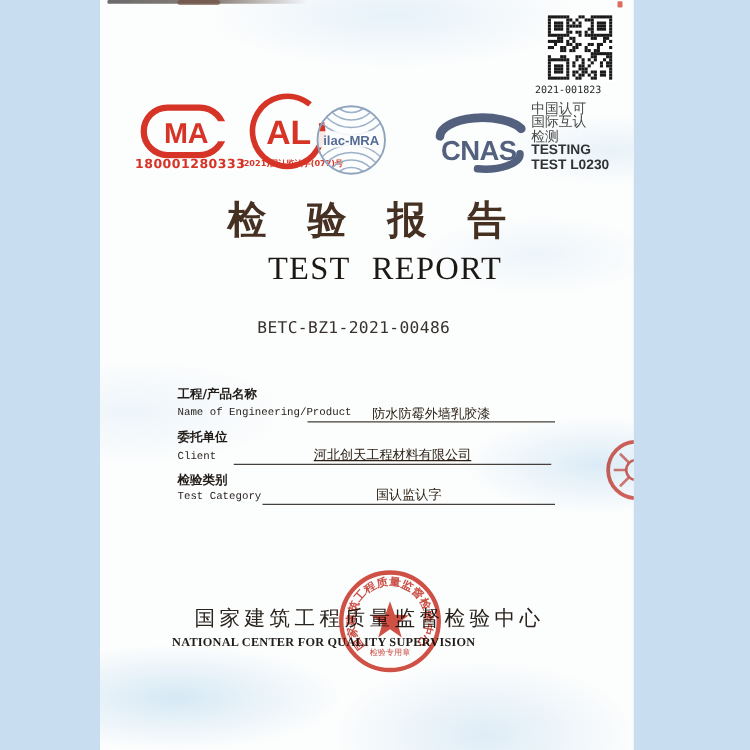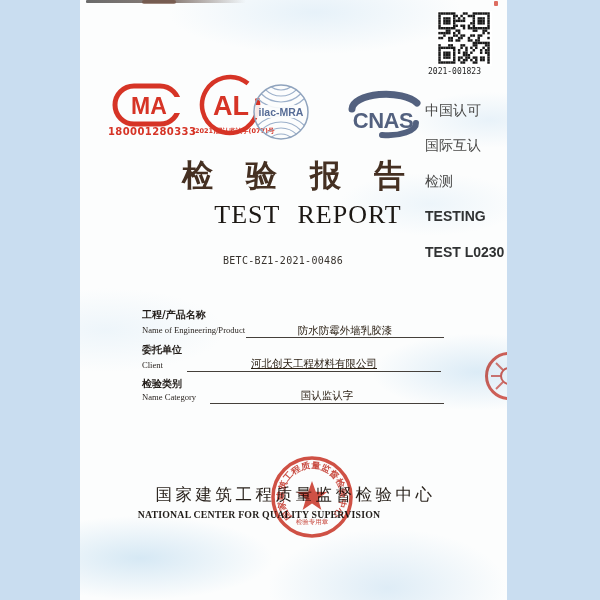--- a/index.html
+++ b/index.html
@@ -45,39 +45,39 @@
   .cal-caption{
     left:112px;top:127px;width:78px;text-align:center;
     font-size:6.5px;font-weight:bold;color:#d63426;white-space:nowrap;
   }
   
   .qr-number{
     left:348px;top:67px;width:74px;
     font-family:"DejaVu Sans Mono",monospace;font-size:8px;color:#1d1d1d;
   }
   .accred{left:345px;top:81px;line-height:11.4px;}
-  .accred div{font-size:14px;color:#474746;margin-top:24px;}
+  .accred div{font-size:11px;color:#474746;}
   .accred .lat{font-family:"Liberation Sans",sans-serif;font-weight:bold;color:#303233;}
   
   .title-cn{
     left:0;top:155px;width:427px;text-align:center;padding-left:33px;box-sizing:border-box;
     font-size:31px;font-weight:bold;letter-spacing:33px;color:#453022;white-space:nowrap;
   }
   .title-en{
     left:0;top:200px;width:443px;text-align:center;padding-left:13px;box-sizing:border-box;
     font-family:"Liberation Serif",serif;font-size:26px;color:#1c1814;
     letter-spacing:1px;word-spacing:10px;white-space:nowrap;
   }
   .report-no{
     left:0;top:255px;width:383px;text-align:center;padding-left:23px;box-sizing:border-box;
-    font-family:"DejaVu Sans Mono",monospace;font-size:10px;color:#37322d;letter-spacing:.3px;
+    font-family:"DejaVu Sans Mono",monospace;font-size:13px;color:#37322d;letter-spacing:.3px;
   }
   
   .cn-label{left:62px;font-size:10px;font-weight:bold;color:#211c18;white-space:nowrap;}
-  .en-label{left:62px;font-family:Liberation Serif, serif;font-size:8.6px;color:#2b2521;white-space:nowrap;}
+  .en-label{left:62px;font-family:Liberation Mono, monospace;font-size:8.6px;color:#2b2521;white-space:nowrap;}
   .field-value{text-align:center;font-size:10.5px;color:#2b2014;white-space:nowrap;}
   .field-line{border-bottom:1.2px solid #45403b;height:0;}
   
   .org-cn{
     left:0;top:484px;width:427px;text-align:center;padding-left:4px;box-sizing:border-box;
     font-family:"Liberation Serif",serif;font-size:16.5px;letter-spacing:3.5px;color:#2a231d;white-space:nowrap;
   }
   .org-en1,.org-en2{
     left:0;width:351px;text-align:center;padding-left:7px;box-sizing:border-box;
     font-family:"Liberation Serif",serif;font-weight:bold;font-size:9.8px;
@@ -385,21 +385,21 @@
   <div class="abs en-label" style="top:325px;">Name of Engineering/Product</div>
   <div class="abs field-value" style="left:166px;top:324px;width:198px;">防水防霉外墙乳胶漆</div>
   <div class="abs field-line" style="left:166px;top:337px;width:198px;"></div>
 
   <div class="abs cn-label" style="top:343px;">委托单位</div>
   <div class="abs en-label" style="top:360px;">Client</div>
   <div class="abs field-value" style="left:107px;top:357px;width:254px;text-decoration:underline;">河北创天工程材料有限公司</div>
   <div class="abs field-line" style="left:107px;top:371px;width:254px;"></div>
 
   <div class="abs cn-label" style="top:377px;">检验类别</div>
-  <div class="abs en-label" style="top:392px;">Name Category</div>
+  <div class="abs en-label" style="top:392px;">Test Category</div>
   <div class="abs field-value" style="left:130px;top:389px;width:234px;">国认监认字</div>
   <div class="abs field-line" style="left:130px;top:403px;width:234px;"></div>
 
   <div class="abs org-cn">国家建筑工程质量监督检验中心</div>
   <div class="abs org-en1">NATIONAL CENTER FOR QUALITY SUPERVISION</div>
 
   <svg class="abs seal-main" width="88" height="88" viewBox="0 0 88 88">
     <defs>
       <path id="sealArc" d="M 24 63 A 28.5 28.5 0 1 1 64 63" fill="none"></path>
     </defs>

